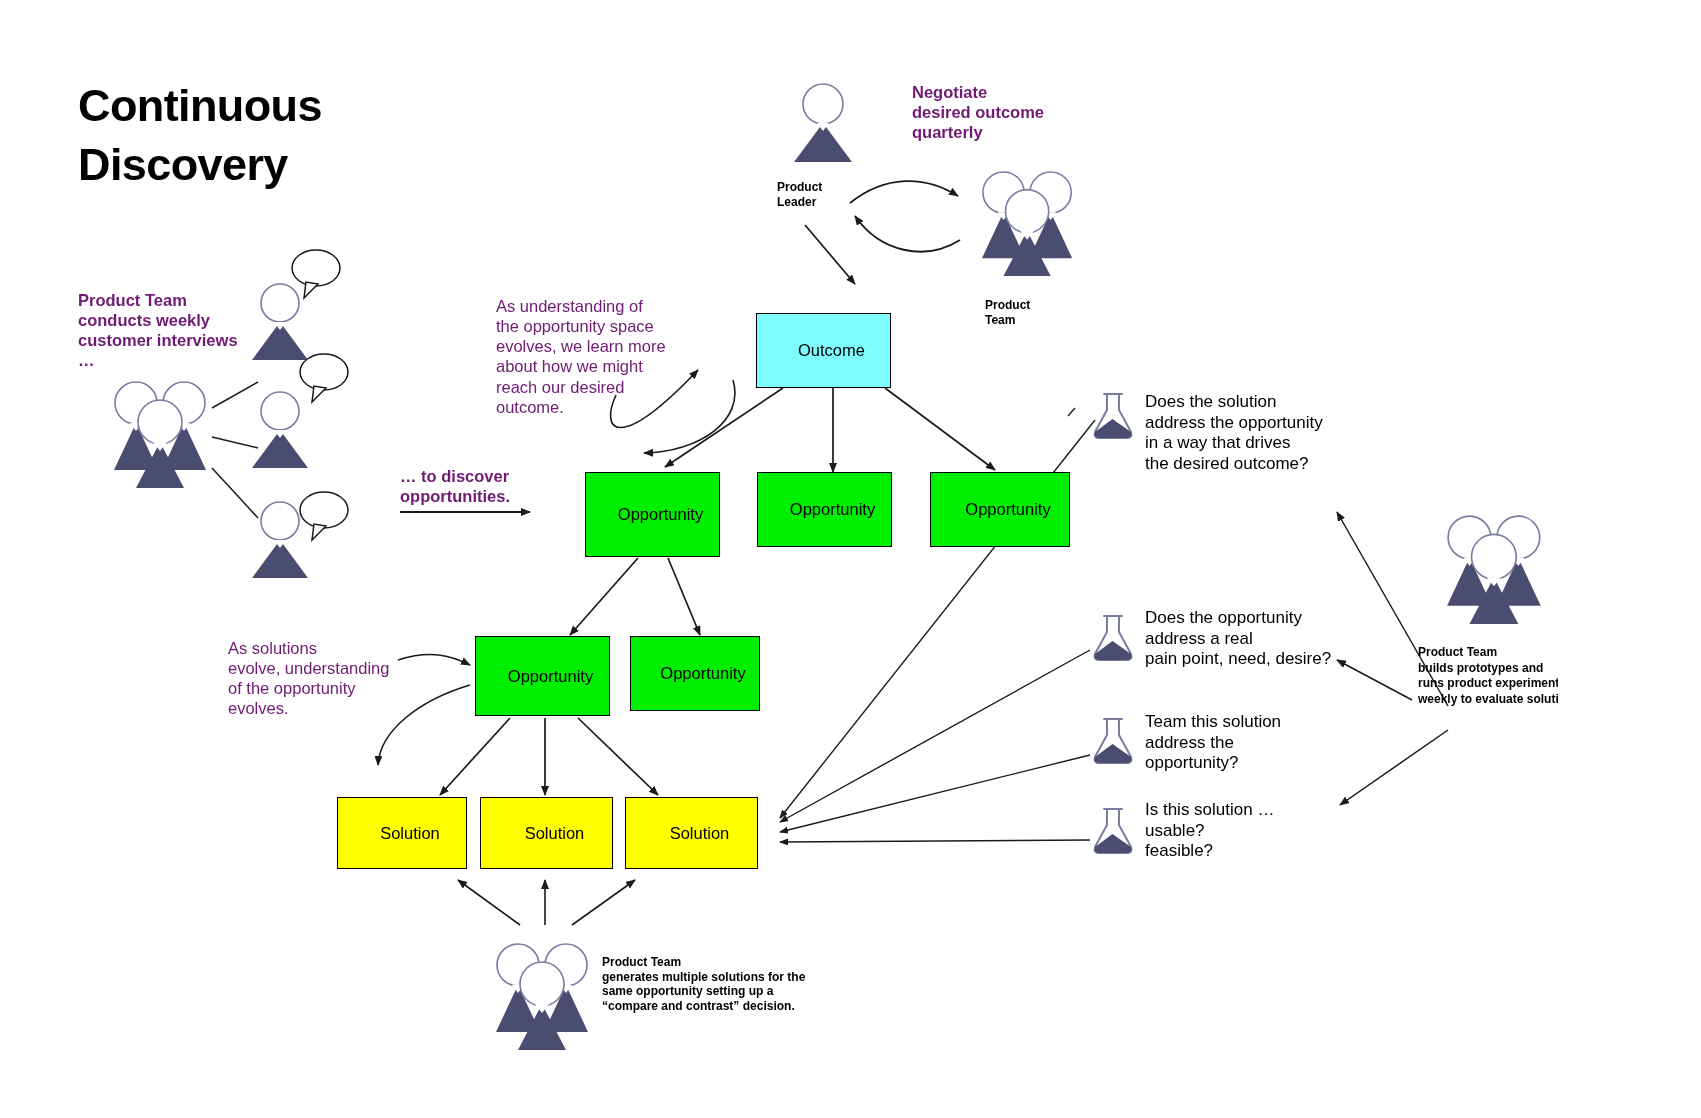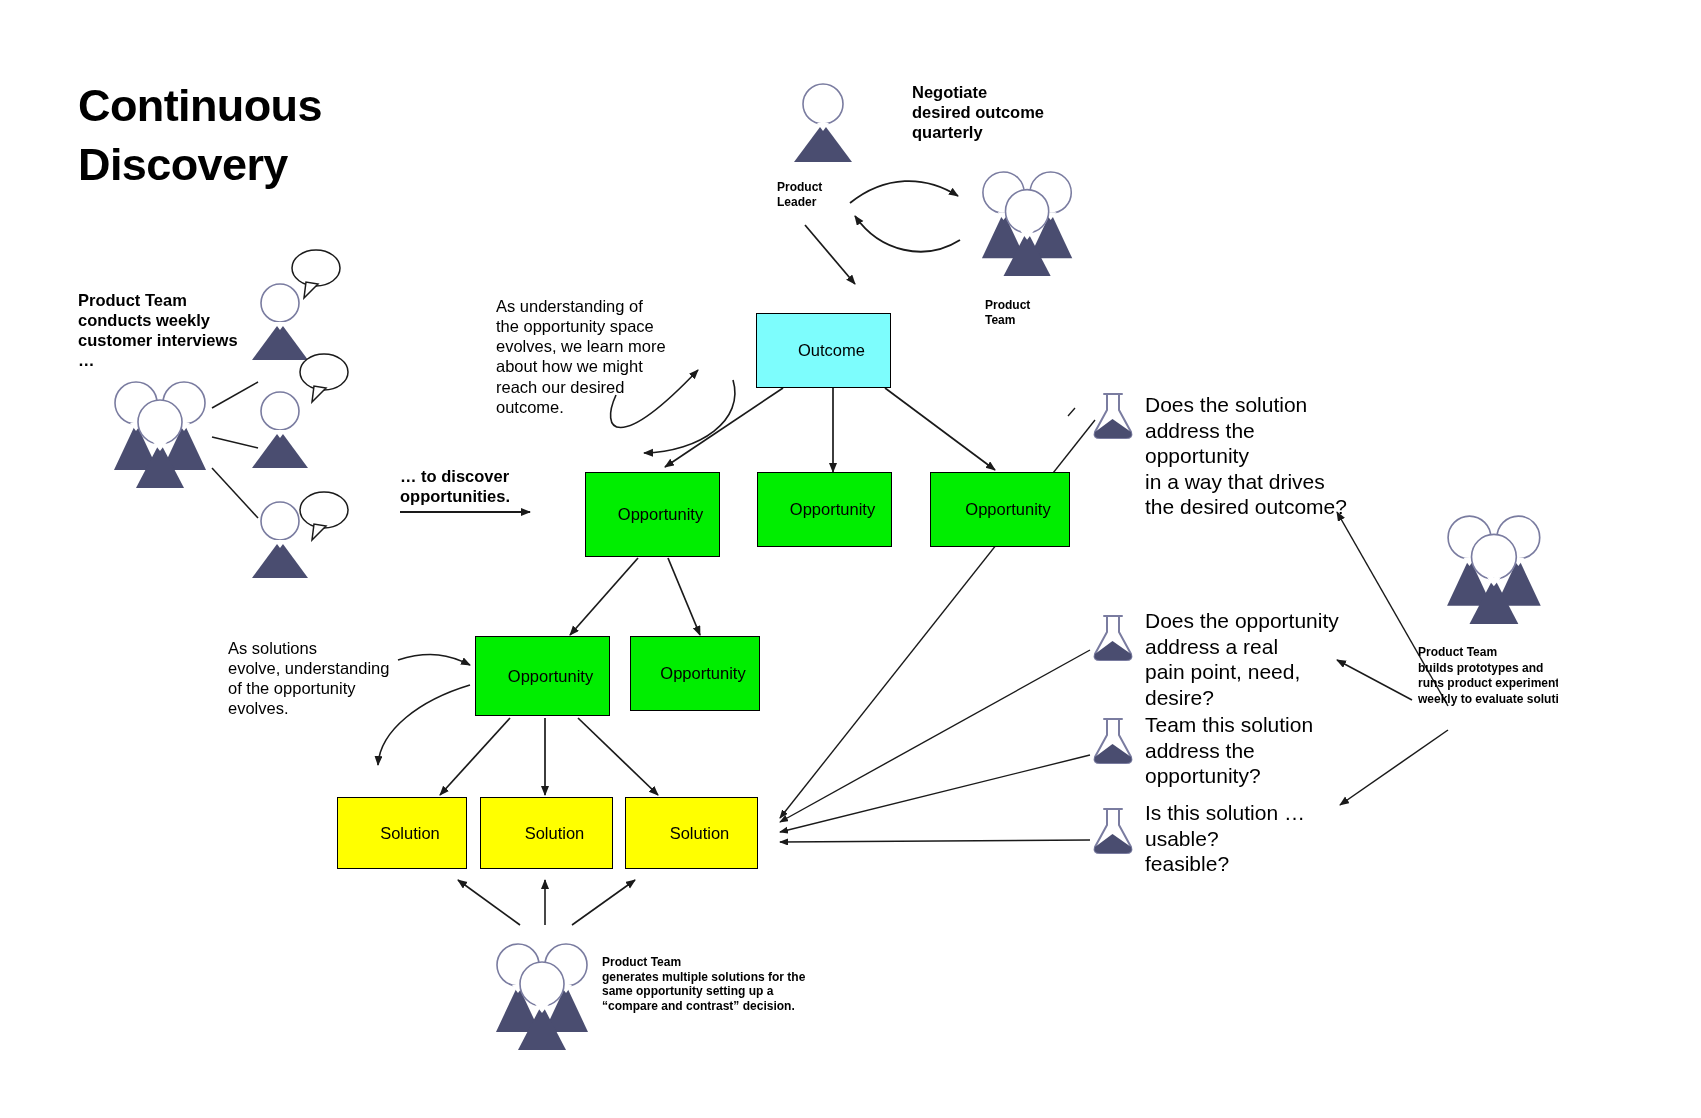--- a/index.html
+++ b/index.html
@@ -31,33 +31,33 @@
     line-height: 1.32;
     letter-spacing: -0.6px;
     white-space: pre-line;
   }
 
   
   .note {
     font-size: 16.5px;
     line-height: 1.22;
     white-space: pre-line;
-    color: #000000;
+    color: #701a75;
   }
   .note.bold { font-weight: bold; }
 
   .caption {
     font-size: 12px;
     font-weight: bold;
     line-height: 1.22;
     white-space: pre-line;
   }
 
   .qtext {
-    font-size: 21px;
+    font-size: 17px;
     line-height: 1.22;
     white-space: pre-line;
   }
 
   
   .node {
     border: 1.6px solid #000000;
     display: flex;
     align-items: center;
     justify-content: center;

